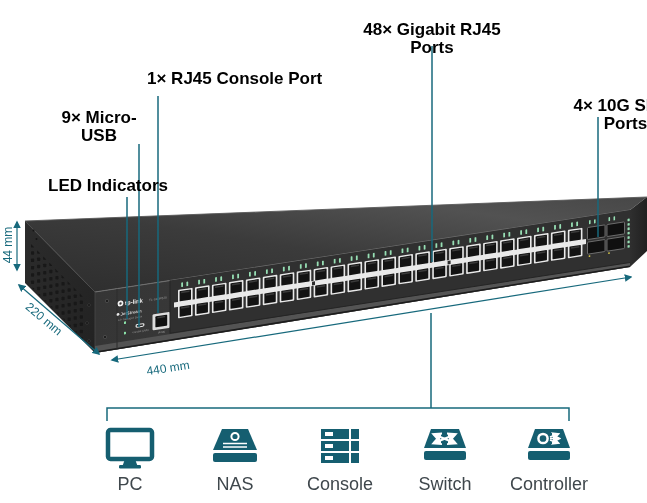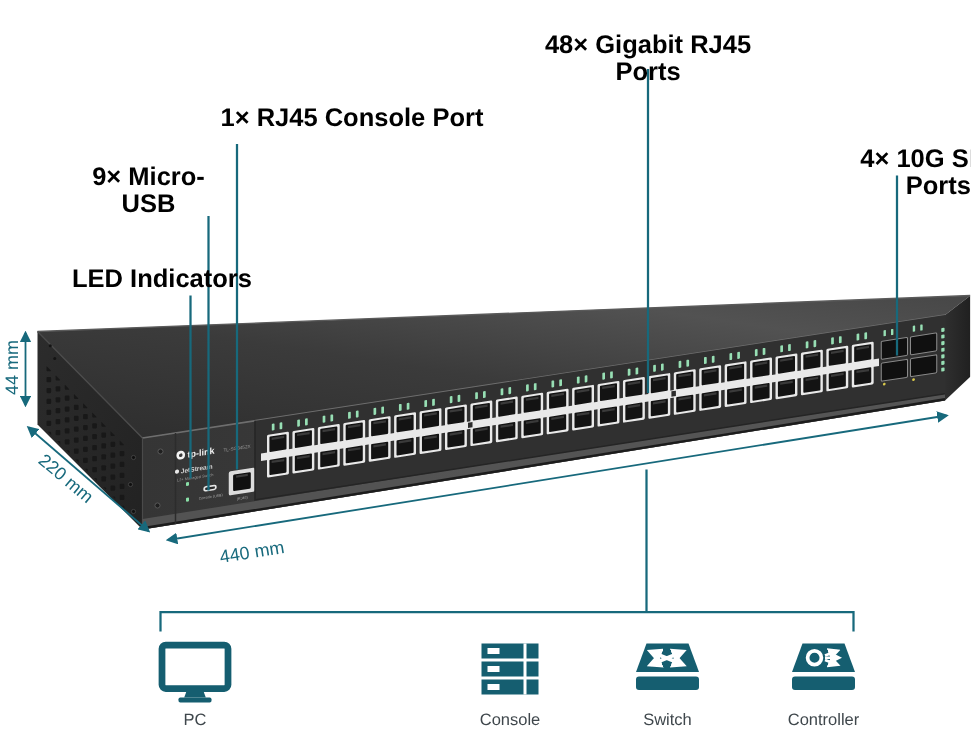--- a/index.html
+++ b/index.html
@@ -3,21 +3,21 @@
 <meta charset="utf-8">
 <style>
   html,body{margin:0;padding:0;background:#fff;}
   #stage{position:relative;width:647px;height:503px;background:#ffffff;overflow:hidden;
          font-family:"Liberation Sans",sans-serif;}
   svg{position:absolute;left:0;top:0;}
   .callout{position:absolute;color:#000000;font-weight:bold;font-size:17px;line-height:1.05;}
   .callout.center{text-align:center;}
   .dim{position:absolute;color:#17697c;font-size:12px;font-weight:normal;text-align:center;}
   .device{position:absolute;top:427px;width:84px;text-align:center;}
-  .device .dlabel{margin-top:3px;font-size:11px;color:#3f474c;}
+  .device .dlabel{margin-top:3px;font-size:18px;color:#3f474c;}
   .device svg{position:static;display:block;margin:0 auto;}
 </style>
 </head>
 <body>
 
 <div id="stage">
 
   <svg width="647" height="503" viewBox="0 0 647 503">
     <defs>
       <linearGradient id="topGrad" x1="0" y1="1" x2="1" y2="0">
@@ -419,20 +419,29 @@
 
   <div class="device" style="left:88px;">
     <svg width="54" height="44" viewBox="0 0 54 44">
       <rect x="5" y="3" width="44" height="29" rx="2.5" fill="none" stroke="#155e70" stroke-width="4.5"></rect>
       <path d="M22 32 h10 l2.2 6 h-14.4 z" fill="#155e70"></path>
       <rect x="16" y="38" width="22" height="3.4" rx="1.2" fill="#155e70"></rect>
     </svg>
     <div class="dlabel">PC</div>
   </div>
 
+  <div class="device" style="left:193px;">
+    <svg width="54" height="44" viewBox="0 0 54 44">
+      <path d="M14 2 L40 2 L49 23 L5 23 Z" fill="#155e70"></path>
+      <circle cx="27" cy="9.5" r="3.6" fill="none" stroke="#fff" stroke-width="2"></circle>
+      <path d="M15 16.5 H39 M15 20 H39" stroke="#fff" stroke-width="1.6"></path>
+      <rect x="5" y="26" width="44" height="9" rx="2" fill="#155e70"></rect>
+    </svg>
+    <div class="dlabel">NAS</div>
+  </div>
 
   <div class="device" style="left:298px;">
     <svg width="54" height="44" viewBox="0 0 54 44">
       <rect x="8" y="2" width="38" height="10" fill="#155e70"></rect>
       <rect x="8" y="14" width="38" height="10" fill="#155e70"></rect>
       <rect x="8" y="26" width="38" height="10" fill="#155e70"></rect>
       <rect x="12" y="5" width="8" height="4" fill="#fff"></rect>
       <rect x="12" y="17" width="8" height="4" fill="#fff"></rect>
       <rect x="12" y="29" width="8" height="4" fill="#fff"></rect>
       <rect x="36" y="2" width="2" height="34" fill="#fff"></rect>

